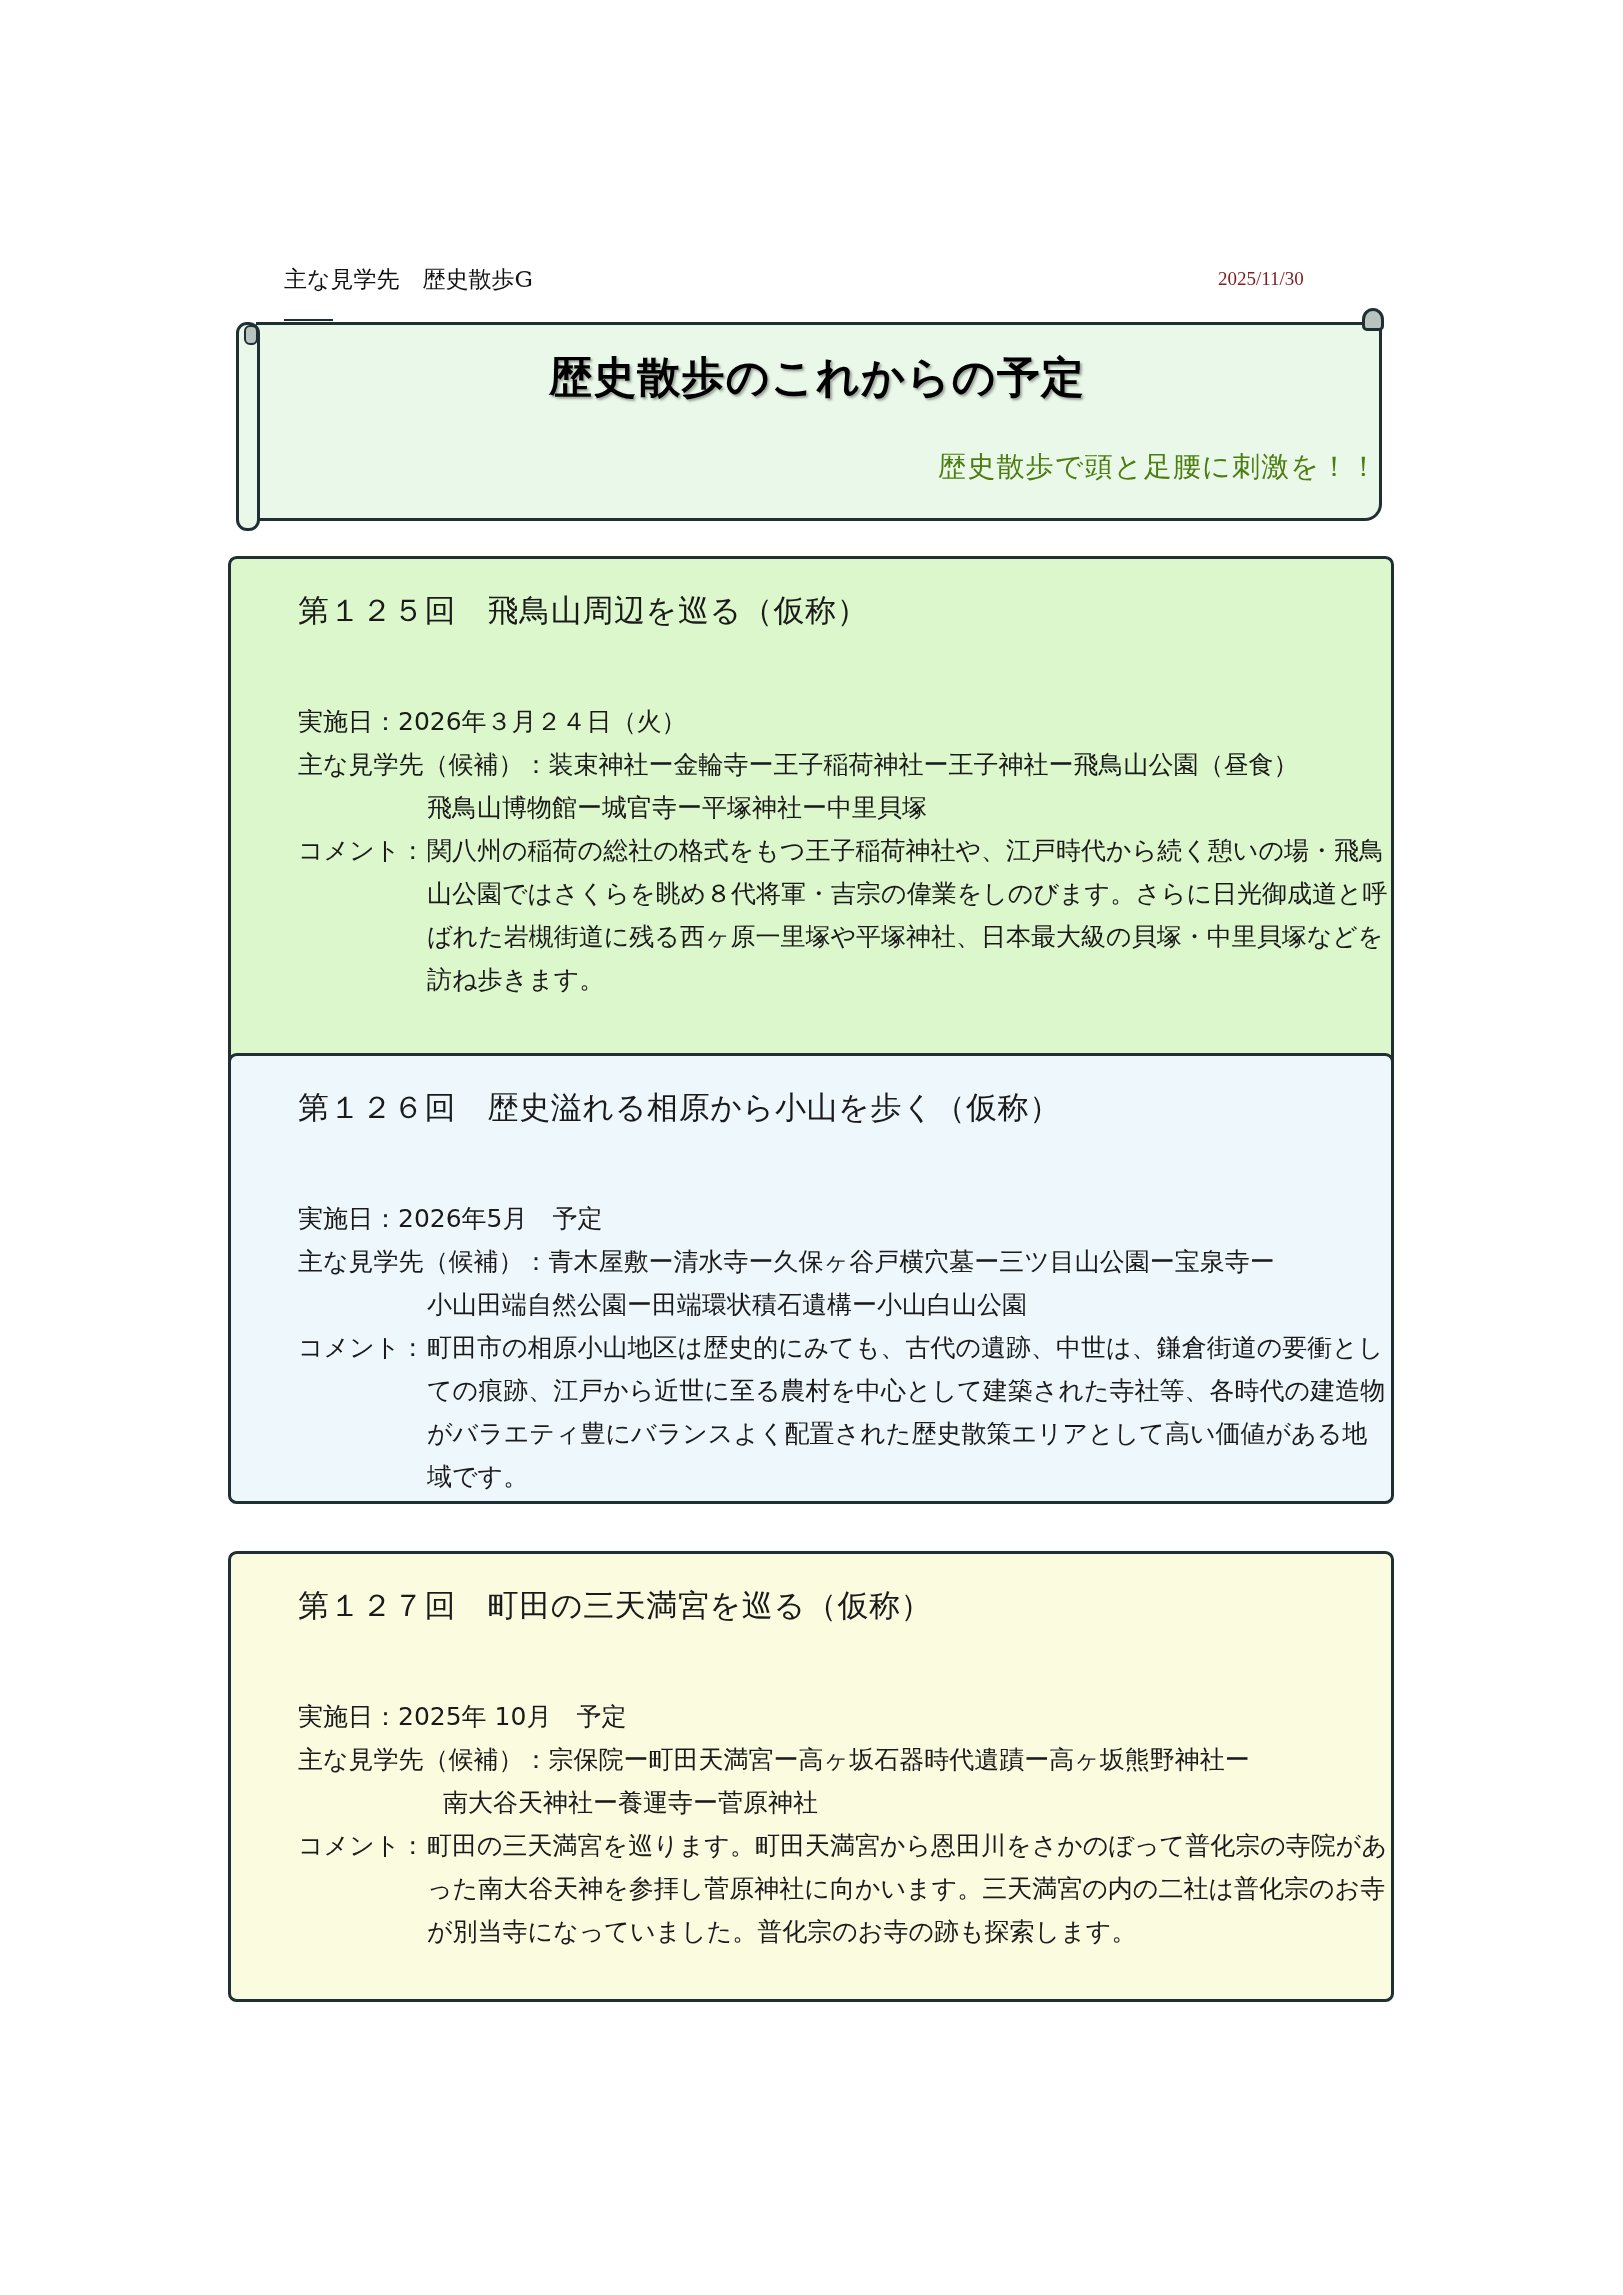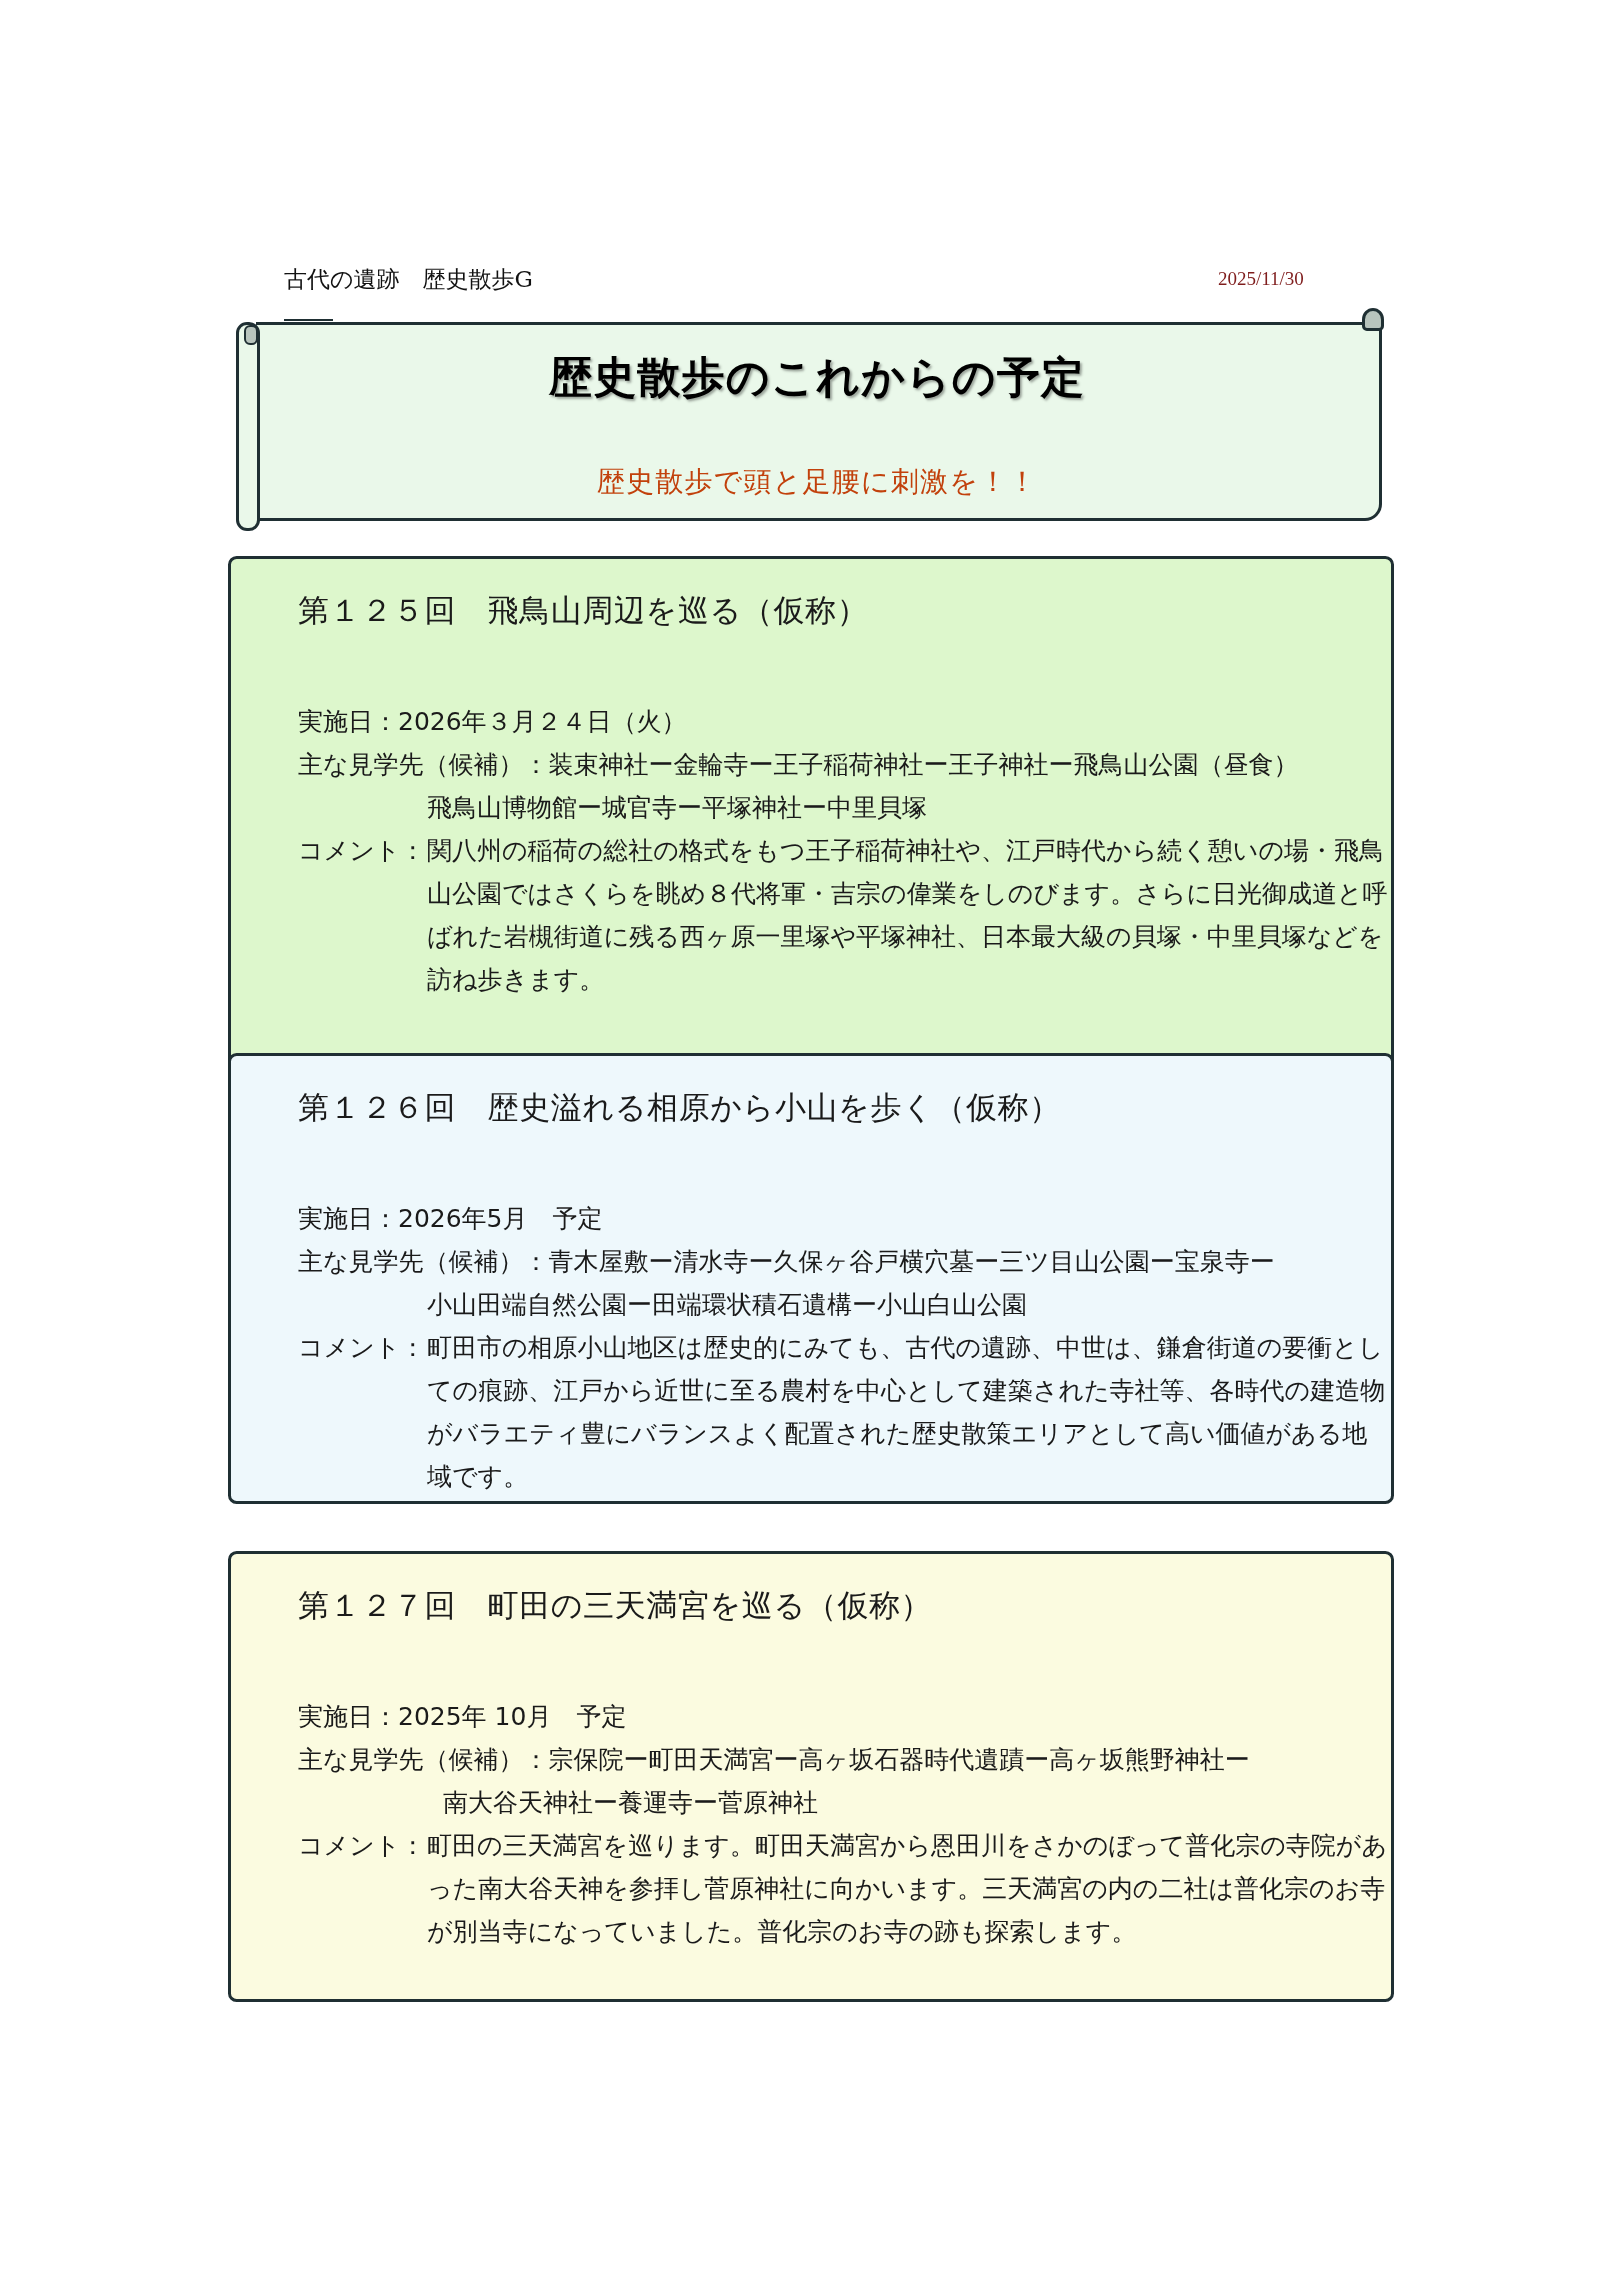--- a/index.html
+++ b/index.html
@@ -29,22 +29,22 @@
   .banner-roll-right {
     position: absolute; right: 4.9px; top: -11px; width: 16px; height: 17px;
     background: #b8c4bd; border: 3.1px solid #1f2f33; border-radius: 50% 50% 4.9px 4.9px;
   }
   .banner-title {
     position: absolute; left: 0; right: 0; top: 24.5px; text-align: center;
     font-size: 43px; font-weight: bold; color: #000000; letter-spacing: 1.2px;
     text-shadow: 1.8px 1.8px 2.5px rgba(0,0,0,0.35);
   }
   .banner-subtitle {
-    position: absolute; left: 0; right: 0; top: 123px; text-align: center;
-    font-size: 28px; color: #c2410c; letter-spacing: 1.2px; margin-top: 15px;
+    position: absolute; left: 0; right: 0; top: 123px; text-align: right;
+    font-size: 28px; color: #4d7c0f; letter-spacing: 1.2px;
   }
 
   
   .card {
     position: absolute; left: 228px; width: 1166px;
     border: 3.1px solid #1f2f33; border-radius: 8.6px; box-sizing: border-box;
   }
   .card.c1 { top: 556px; height: 540px; background: #ddf7cc; }
   .card.c2 { top: 1053px; height: 451px; background: #eef8fc; }
   .card.c3 { top: 1551px; height: 451px; background: #fbfbe0; }
@@ -56,21 +56,21 @@
   .row-sites { top: 184px; }
   .row-sites2 { position: absolute; left: 196px; top: 227px; font-size: 25px; line-height: 43px; }
   .row-comment { top: 270px; display: flex; width: 1092px; }
   .row-comment .label { flex: 0 0 auto; width: 129px; }
   .row-comment .text { flex: 1 1 auto; line-height: 43px; width: 957px; }
   .c3 .row-sites2 { left: 212px; text-align: center; }
 </style>
 </head>
 <body>
 
-<div class="hdr-left">古代の遺跡　歴史散歩G</div>
+<div class="hdr-left">主な見学先　歴史散歩G</div>
 <div class="hdr-right">2025/11/30</div>
 <div class="hdr-underline"></div>
 
 <div class="banner">
   <div class="banner-body">
     <div class="banner-title">歴史散歩のこれからの予定</div>
     <div class="banner-subtitle">歴史散歩で頭と足腰に刺激を！！</div>
   </div>
   <div class="banner-roll-left"></div>
   <div class="banner-roll-left-curl"></div>

